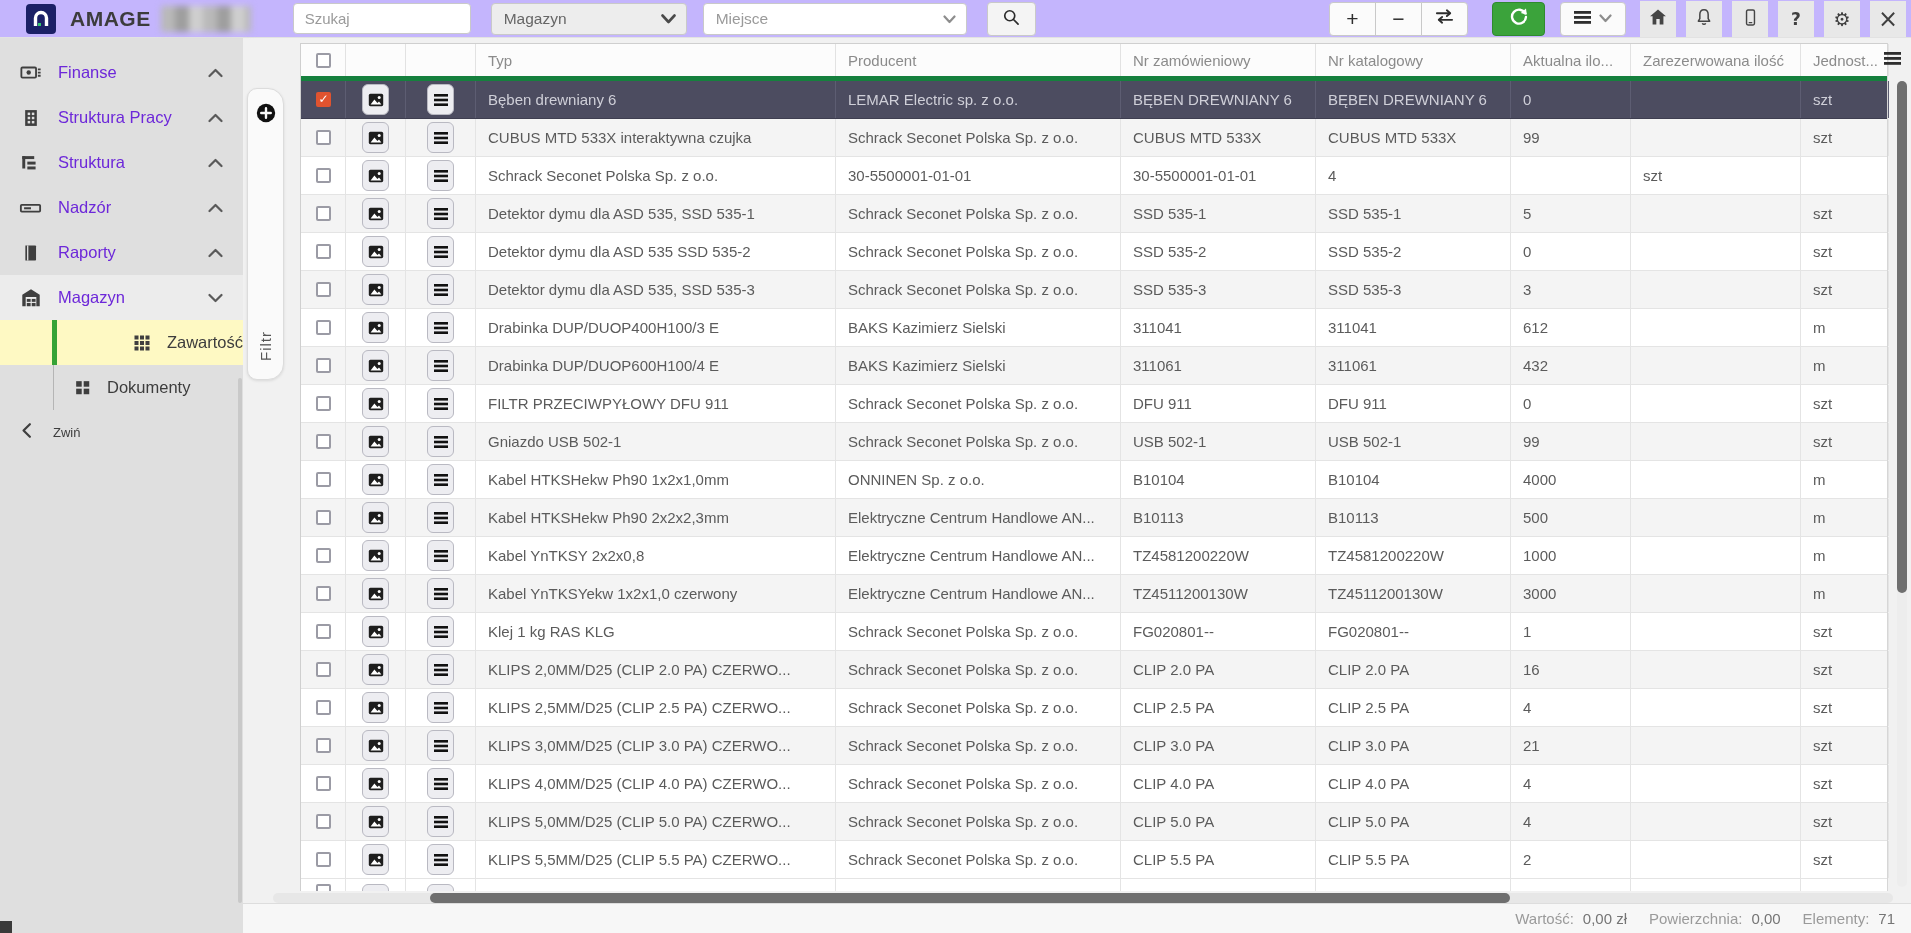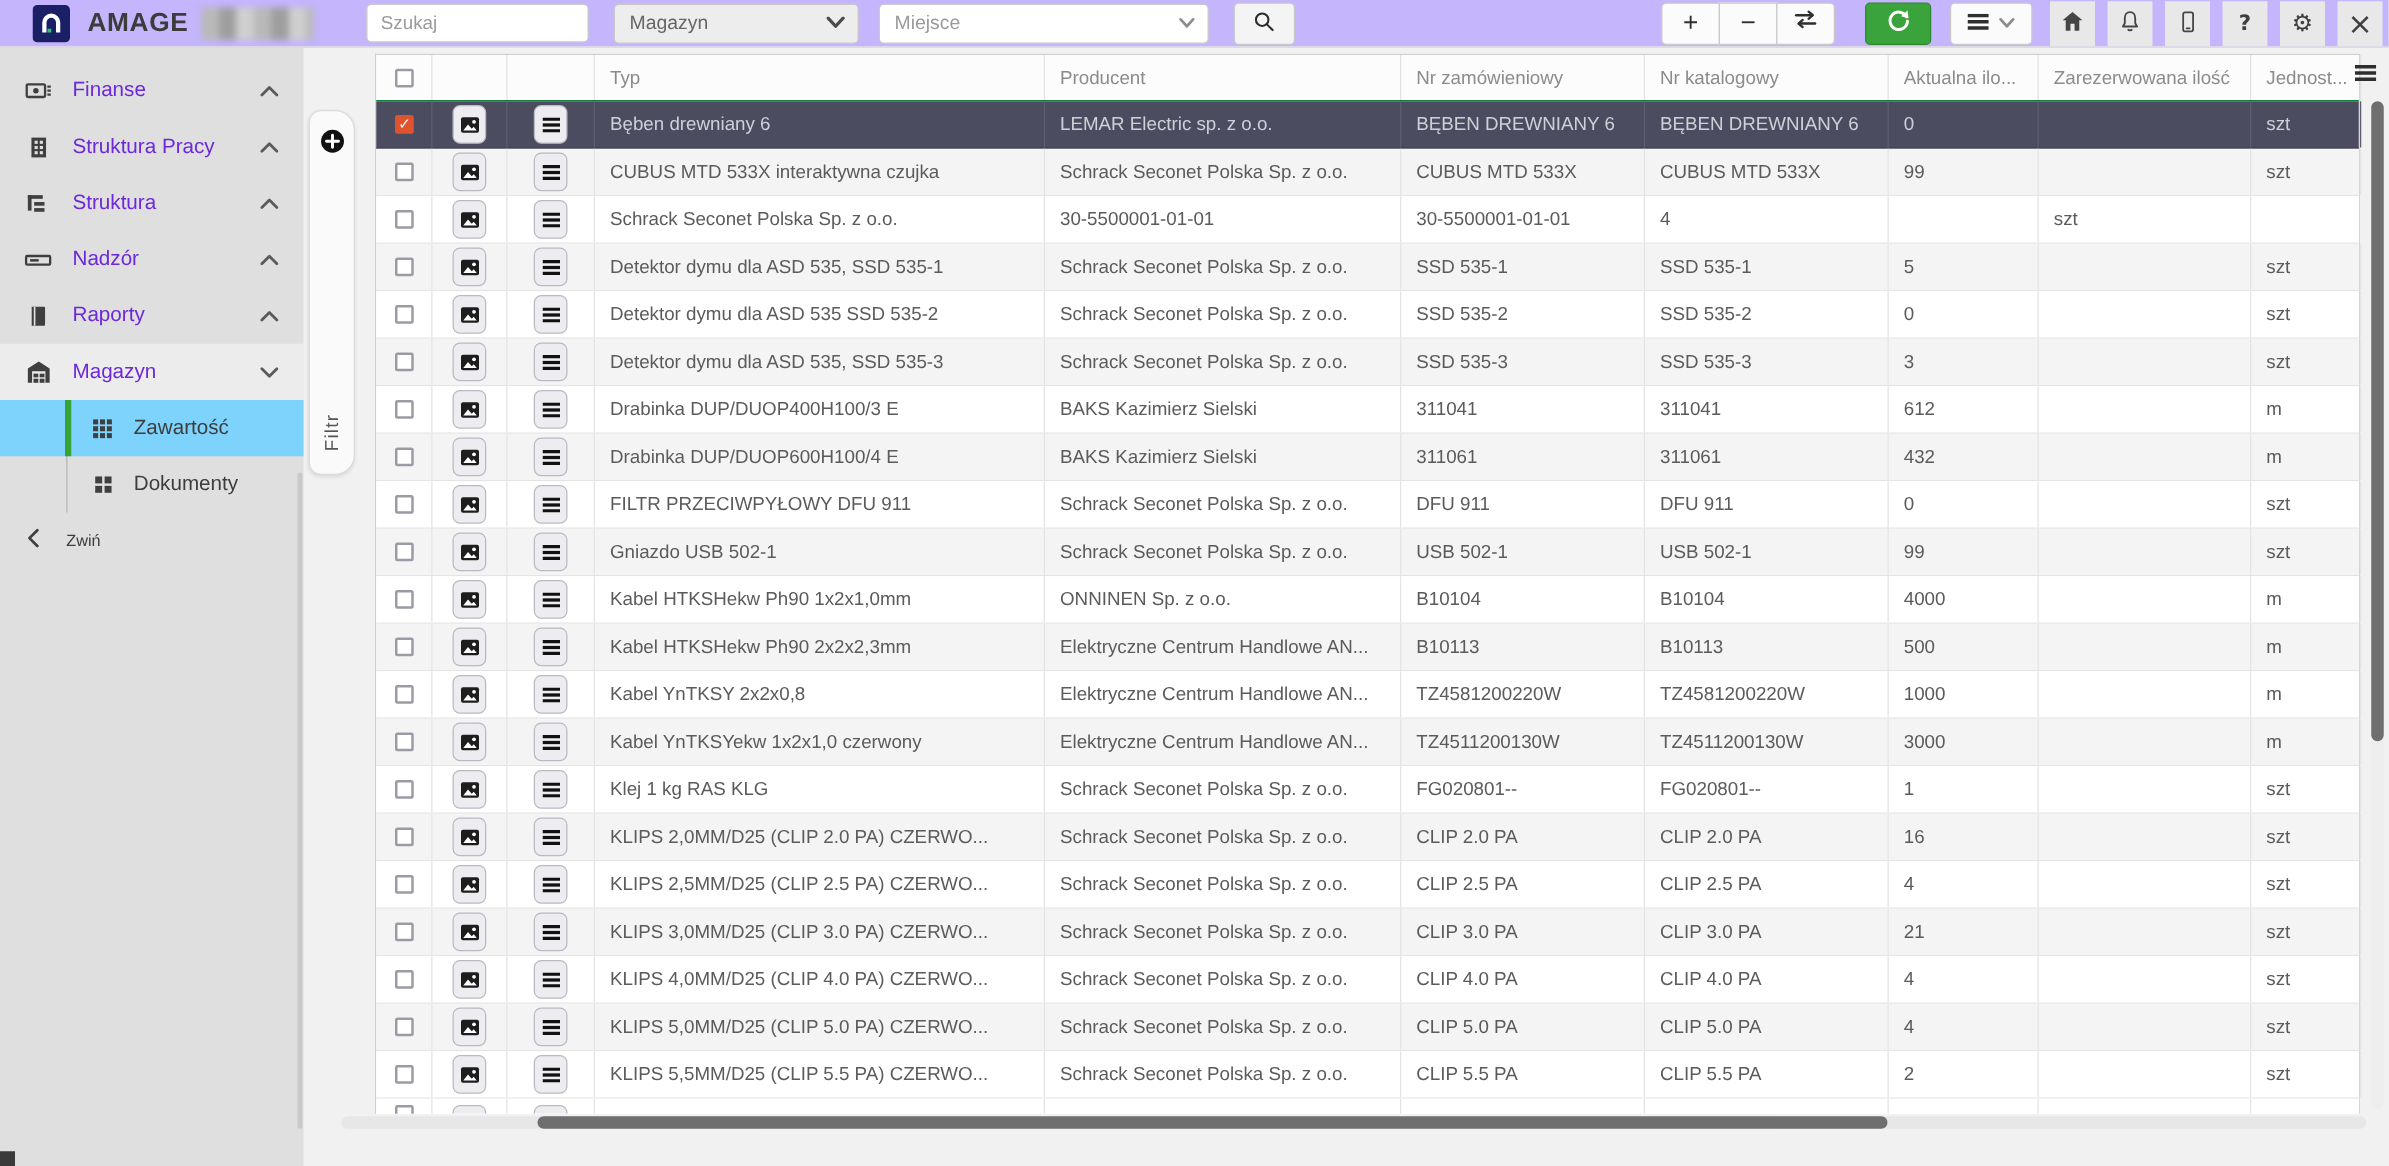--- a/index.html
+++ b/index.html
@@ -34,36 +34,36 @@
   
   .sidebar { position:absolute; top:38px; left:0; width:243px; bottom:0; background:#dfdfdf; padding-top:12px; }
   .nav-item { height:45px; display:flex; align-items:center; padding:0 20px 0 18px; cursor:pointer; }
   .nav-item.expanded { background:#ececec; }
   .nav-ico { width:25px; display:flex; justify-content:center; }
   .nav-label { margin-left:15px; font-size:16.5px; color:#6d28d9; flex:1; white-space:nowrap; }
   .nav-chev { display:flex; align-items:center; }
   .sub-wrap { position:relative; }
   .sub-wrap::before { content:""; position:absolute; left:53px; top:0; bottom:0; width:1px; background:#b5b5b5; }
   .sub-item { height:45px; display:flex; align-items:center; padding-left:70px; position:relative; cursor:pointer; }
-  .sub-item.active { background:#7dd3fc; }
+  .sub-item.active { background:#fef9c3;justify-content:flex-end; }
   .sub-item.active::before { content:""; position:absolute; left:52px; top:0; bottom:0; width:5px; background:#36a336; }
   .sub-ico { width:24px; display:flex; justify-content:center; }
   .sub-label { margin-left:13px; font-size:16.5px; color:#3d3d3d; white-space:nowrap; }
   .collapse-item { height:45px; display:flex; align-items:center; padding-left:18px; cursor:pointer; }
   .collapse-label { margin-left:16px; font-size:13px; color:#3d3d3d; }
   .sb-scroll { position:absolute; right:1px; top:340px; bottom:30px; width:4px; background:#c9c9c9; border-radius:2px; }
 
   
   .main { position:absolute; left:243px; top:38px; right:0; bottom:0; background:#f1f1f1; }
   .filter-tab { position:absolute; left:4px; top:50px; width:37px; height:292px; background:#fafafa; border:1px solid #dcdcdc; border-radius:10px 16px 16px 10px; box-shadow:0 1px 3px rgba(0,0,0,.10); display:flex; flex-direction:column; align-items:center; justify-content:space-between; padding:13px 0 18px; cursor:pointer; z-index:3; }
   .filter-label { writing-mode:vertical-rl; transform:rotate(180deg); font-size:15px; color:#555; letter-spacing:1px; }
 
   :root { --cols:45px 60px 70px 360px 285px 195px 195px 120px 170px 88px; }
   .table-wrap { position:absolute; left:57px; top:5px; width:1588px; background:#fff; border-left:1px solid #cfcfcf; border-right:1px solid #d6d6d6; border-top:1px solid #cfcfcf; }
-  .thead { display:grid; grid-template-columns:var(--cols); height:37px; background:#fcfcfc; border-bottom:1px solid #15803d; }
+  .thead { display:grid; grid-template-columns:var(--cols); height:37px; background:#fcfcfc; border-bottom:5px solid #15803d; }
   .hcell { display:flex; align-items:center; font-size:15px; color:#8b8b8b; padding:0 12px; border-right:1px solid #e2e2e2; white-space:nowrap; overflow:hidden; cursor:pointer; }
   .hcell.c-center { justify-content:center; padding:0; }
   .trow { display:grid; grid-template-columns:var(--cols); height:38px; background:#fff; border-bottom:1px solid #e4e4e4; cursor:pointer; }
   .trow.stripe { background:#f4f4f4; }
   .trow.selected { background:#4c4c60; border-bottom-color:#3e3e50; }
   .cell { display:flex; align-items:center; padding:0 12px; font-size:15px; color:#5b5b5b; border-right:1px solid #e4e4e4; white-space:nowrap; overflow:hidden; }
   .cell.c-center { justify-content:center; padding:0; }
   .trow.selected .cell { color:#cfcfd8; border-right-color:#5d5d72; }
   .cb { width:15px; height:15px; border:2px solid #9b9ba5; border-radius:2px; background:#fff; position:relative; flex:0 0 auto; }
   .trow.selected .cb { background:#e0532f; border-color:#e0532f; }
@@ -1026,16 +1026,30 @@
           </svg></span>
     </button>
 
     <div class="vscroll">
         <div class="thumb"></div>
       </div>
     <div class="hscroll">
         <div class="thumb"></div>
       </div>
 
+    <div class="footer">
+      <span class="f-group">
+          <span class="f-label">Wartość:</span>
+          <span class="f-value">0,00 zł</span>
+        </span>
+      <span class="f-group">
+          <span class="f-label">Powierzchnia:</span>
+          <span class="f-value">0,00</span>
+        </span>
+      <span class="f-group">
+          <span class="f-label">Elementy:</span>
+          <span class="f-value">71</span>
+        </span>
+    </div>
   </div>
 
   <div class="corner-artifact"></div>
 </div>
 
 </body></html>

